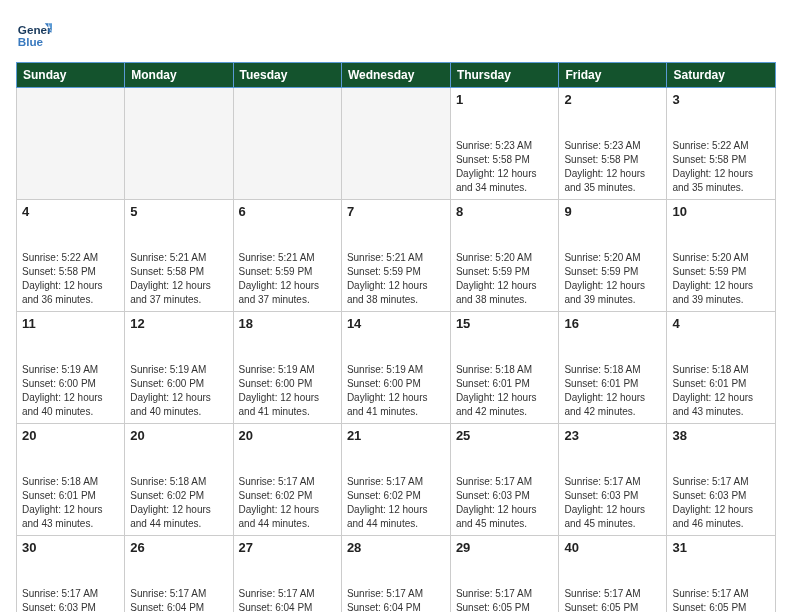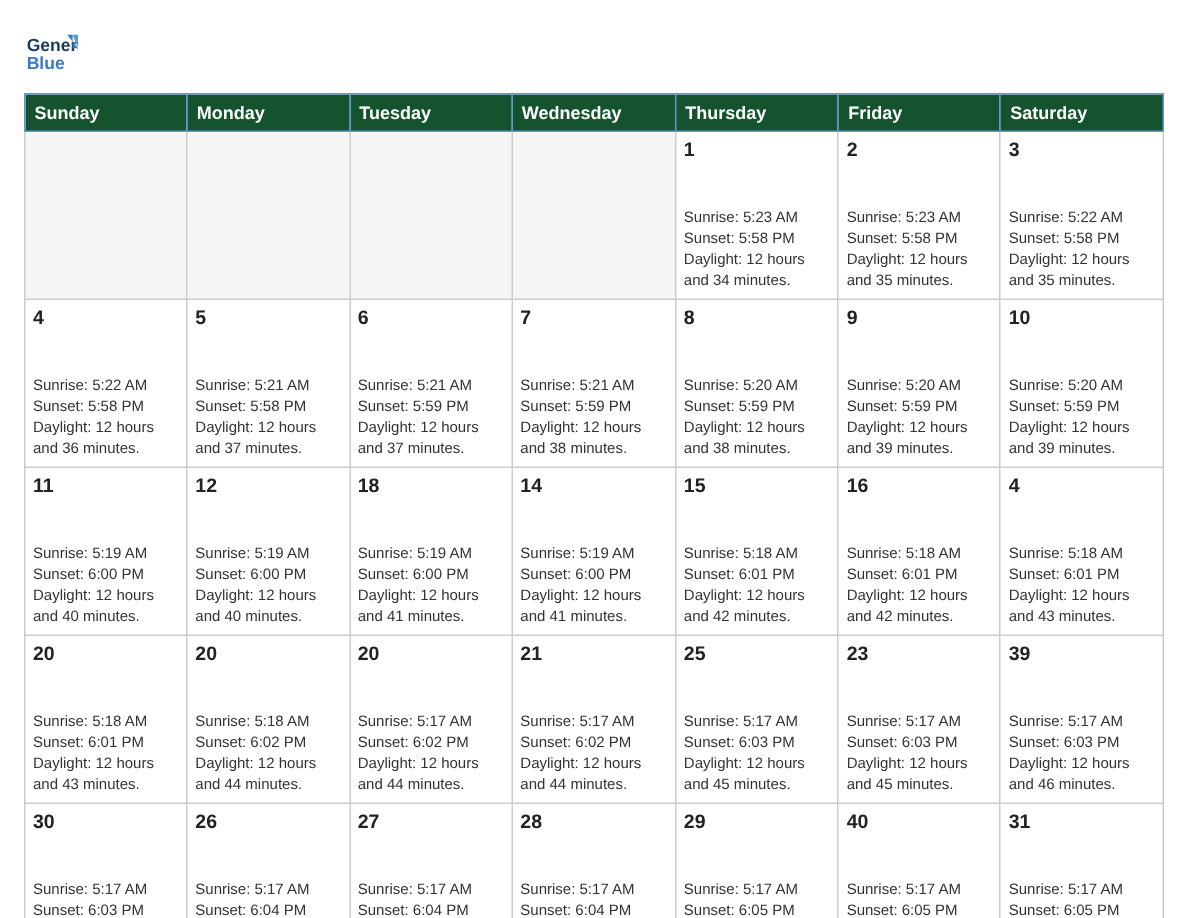--- a/index.html
+++ b/index.html
@@ -275,21 +275,21 @@
 and 45 minutes.</div>
         </td>
         <td>
           <span class="day-number">23</span>
           <div class="day-info" style="white-space: pre-line;">Sunrise: 5:17 AM
 Sunset: 6:03 PM
 Daylight: 12 hours
 and 45 minutes.</div>
         </td>
         <td>
-          <span class="day-number">39</span>
+          <span class="day-number">38</span>
           <div class="day-info" style="white-space: pre-line;">Sunrise: 5:17 AM
 Sunset: 6:03 PM
 Daylight: 12 hours
 and 46 minutes.</div>
         </td>
       </tr>
       <tr>
         <td>
           <span class="day-number">30</span>
           <div class="day-info" style="white-space: pre-line;">Sunrise: 5:17 AM

